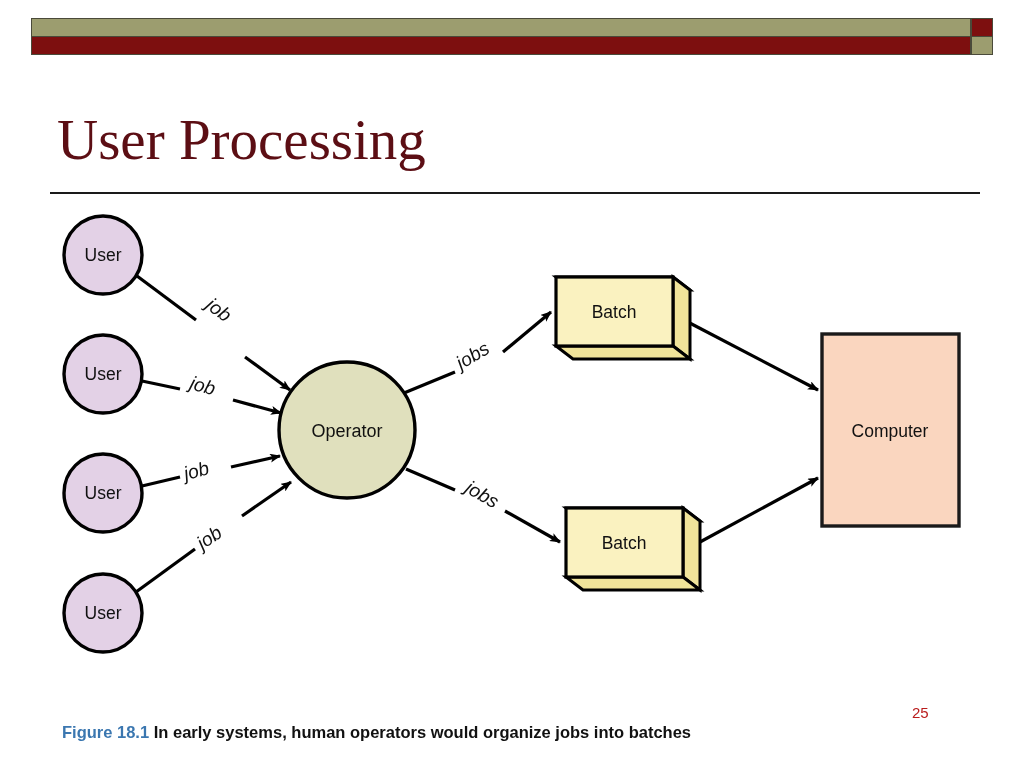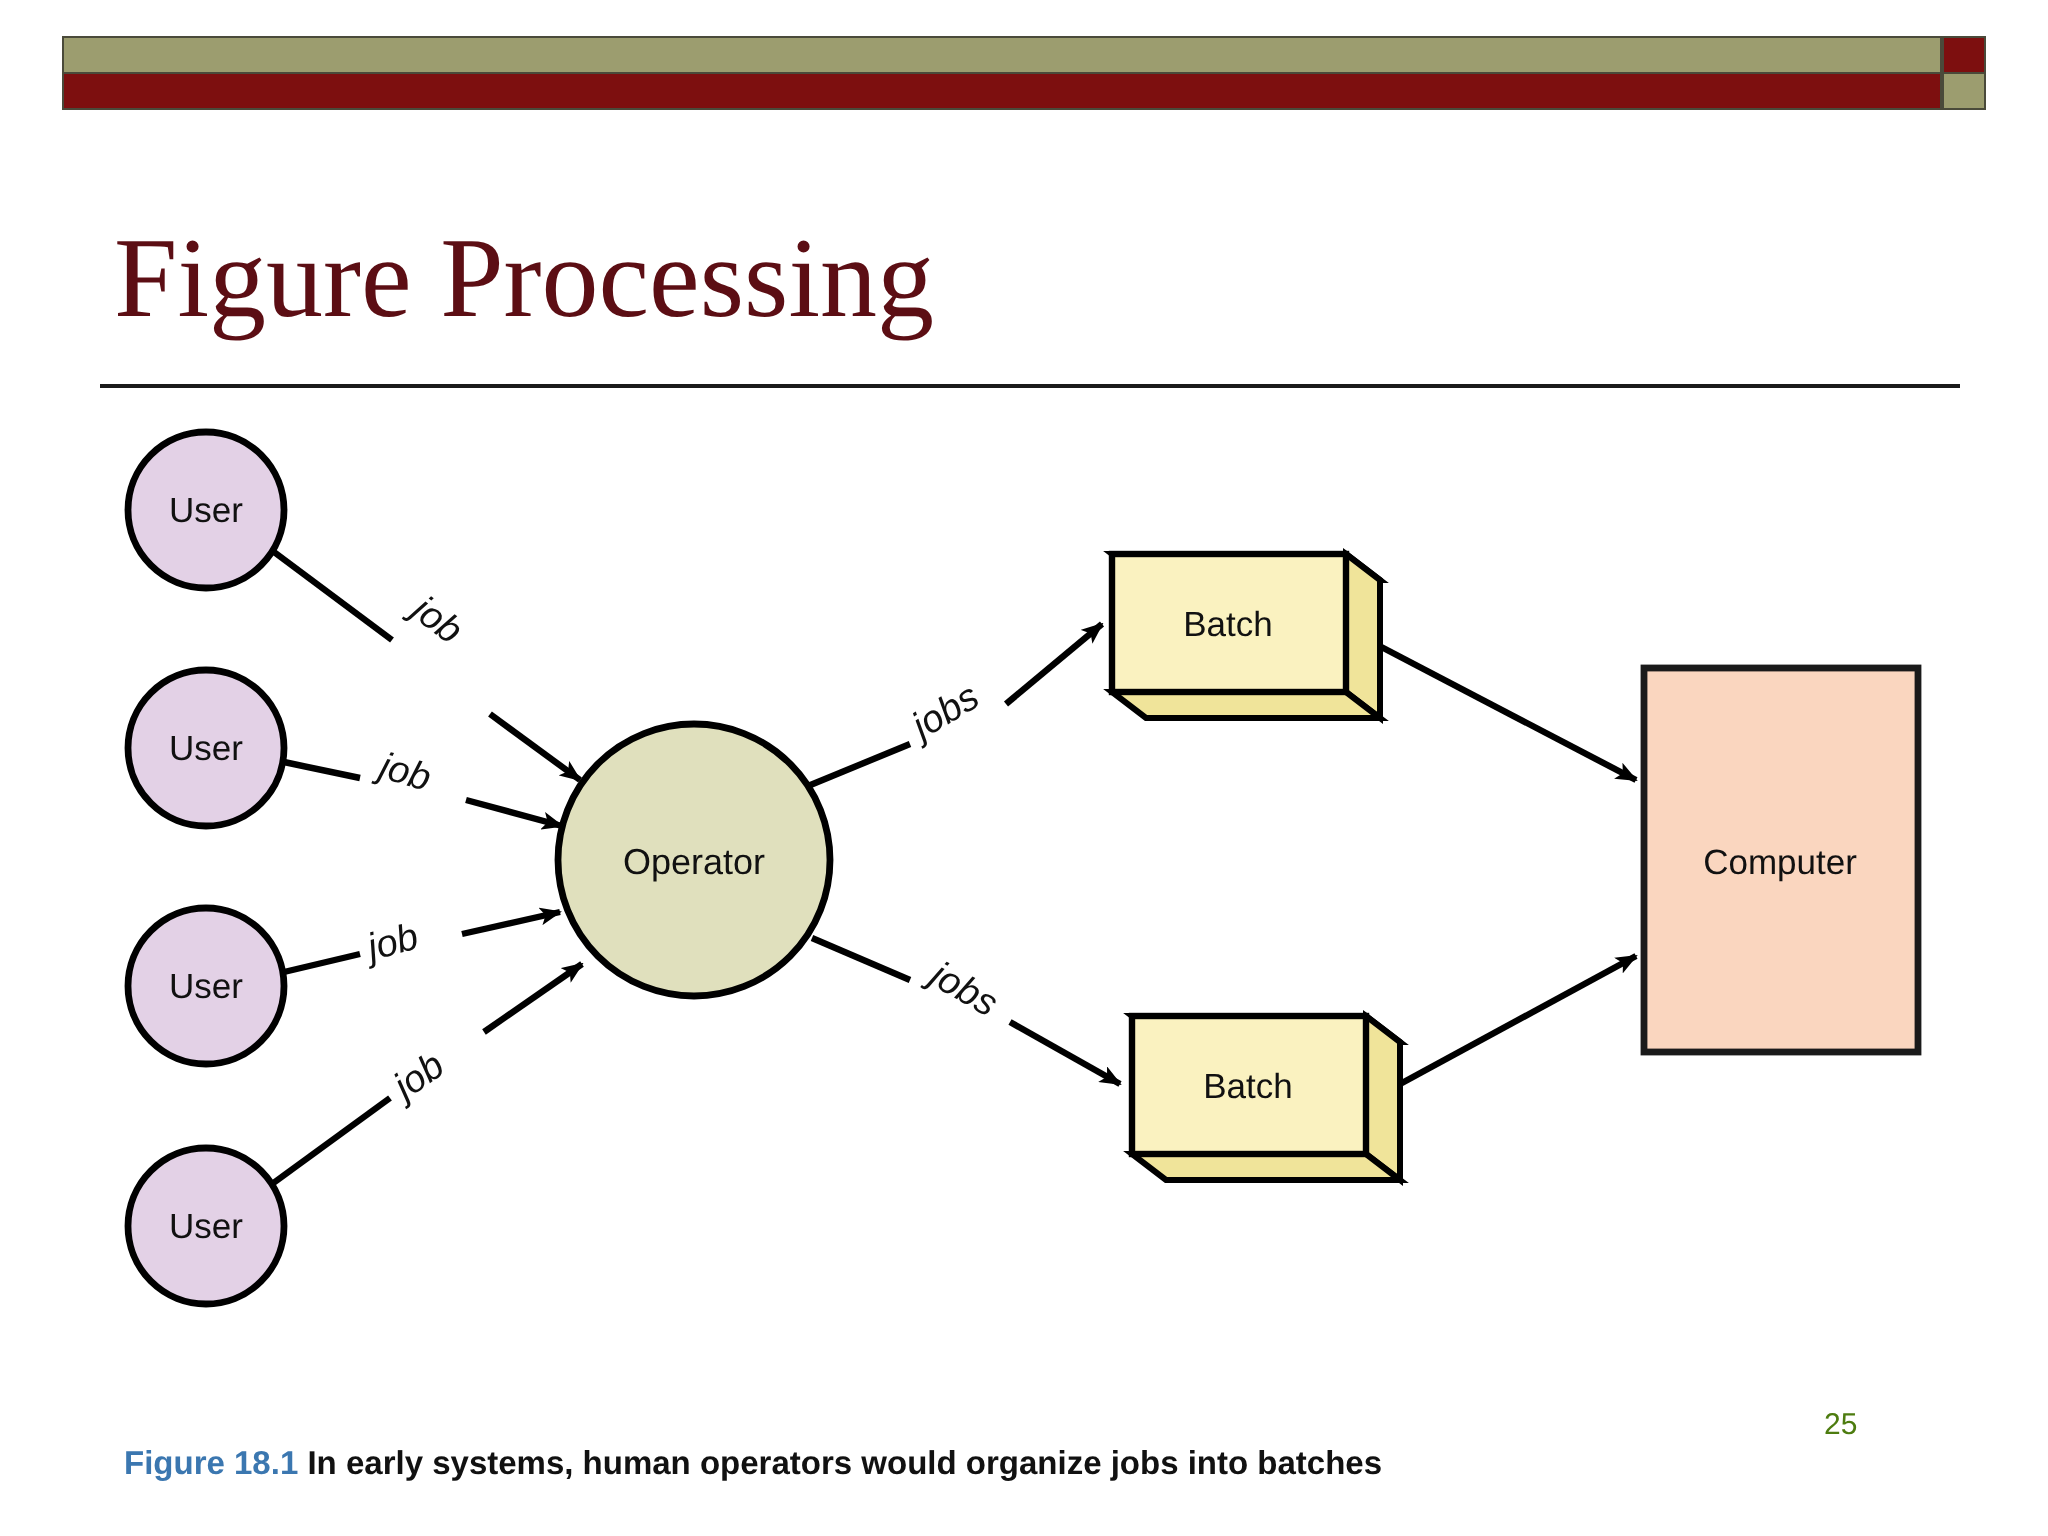--- a/index.html
+++ b/index.html
@@ -88,21 +88,21 @@
     height: 768px;
   }
   .diagram svg { display: block; }
 
   
   .page-number {
     position: absolute;
     left: 912px;
     top: 704px;
     font-size: 15px;
-    color: #4d7c0f;
+    color: #b91c1c;
   }
   .caption {
     position: absolute;
     left: 62px;
     top: 723px;
     font-size: 16.5px;
     font-weight: bold;
     white-space: nowrap;
   }
   .caption .fig-label { color: #3b77b0; }
@@ -111,21 +111,21 @@
 </head>
 <body>
 
 <div class="banner">
   <div class="banner-main-top"></div>
   <div class="banner-main-bottom"></div>
   <div class="banner-accent-top"></div>
   <div class="banner-accent-bottom"></div>
 </div>
 
-<div class="slide-title">Figure Processing</div>
+<div class="slide-title">User Processing</div>
 <div class="title-rule"></div>
 
 <div class="diagram">
 <svg width="1024" height="768" viewBox="0 0 1024 768" xmlns="http://www.w3.org/2000/svg">
   <defs>
     <marker id="arrowhead" markerWidth="11" markerHeight="9" refX="10" refY="4.5" orient="auto" markerUnits="userSpaceOnUse">
       <path d="M0,0 L11,4.5 L0,9 L2.6,4.5 Z" fill="#000000"></path>
     </marker>
   </defs>
 

